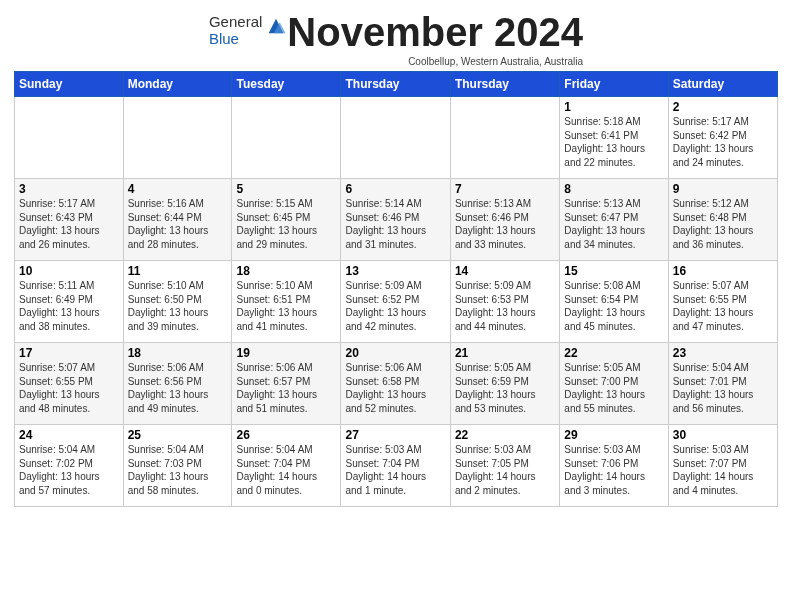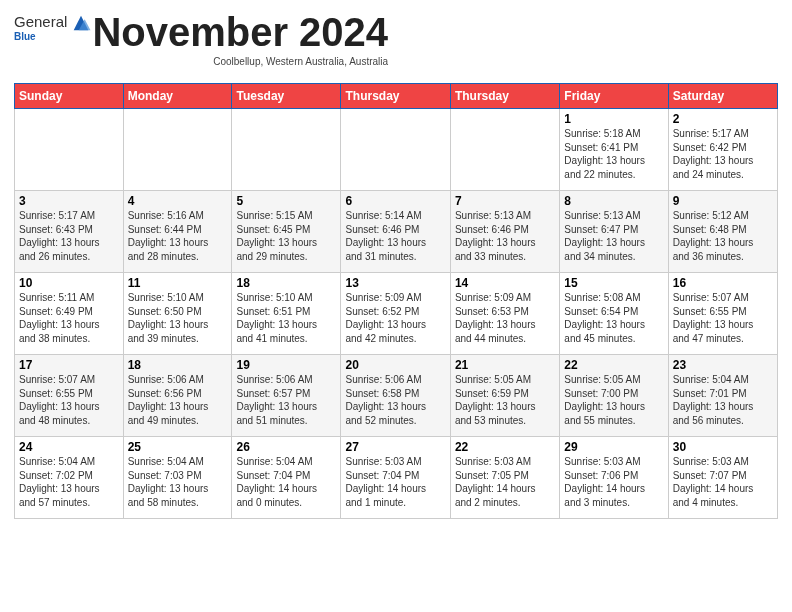--- a/index.html
+++ b/index.html
@@ -10,42 +10,42 @@
       height: 612px;
       overflow: hidden;
     }
     .container {
       width: 792px;
       padding: 10px 14px 8px 14px;
     }
     .header-top {
       display: flex;
       align-items: flex-start;
-      justify-content: flex-start;
-      margin-bottom: 16px;
+      justify-content: center;
+      margin-bottom: 4px;
     }
     .logo {
       display: flex;
       align-items: center;
       margin-top: 4px;
     }
     .logo-text {
       display: flex;
       flex-direction: column;
       line-height: 1.1;
     }
     .logo-general {
       font-size: 15px;
       color: #333;
       font-weight: normal;
     }
     .logo-blue {
-      font-size: 10px;
+      font-size: 15px;
       color: #1a5fb4;
-      font-weight: bold;
+      font-weight: normal;
     }
     .logo-icon {
       width: 22px;
       height: 22px;
       margin-left: 3px;
       margin-top: -10px;
     }
     .title-block {
       text-align: right;
     }
@@ -59,21 +59,21 @@
       font-size: 10px;
       color: #444;
       margin-top: 2px;
     }
     .calendar {
       width: 100%;
       border-collapse: collapse;
       font-size: 10px;
     }
     .calendar thead th {
-      background-color: #ef4444;
+      background-color: #1d4ed8;
       color: #fff;
       padding: 5px 4px;
       text-align: left;
       font-size: 12px;
       font-weight: bold;
       border: 1px solid #1a5fb4;
     }
     .calendar tbody td {
       vertical-align: top;
       border: 1px solid #ccc;

